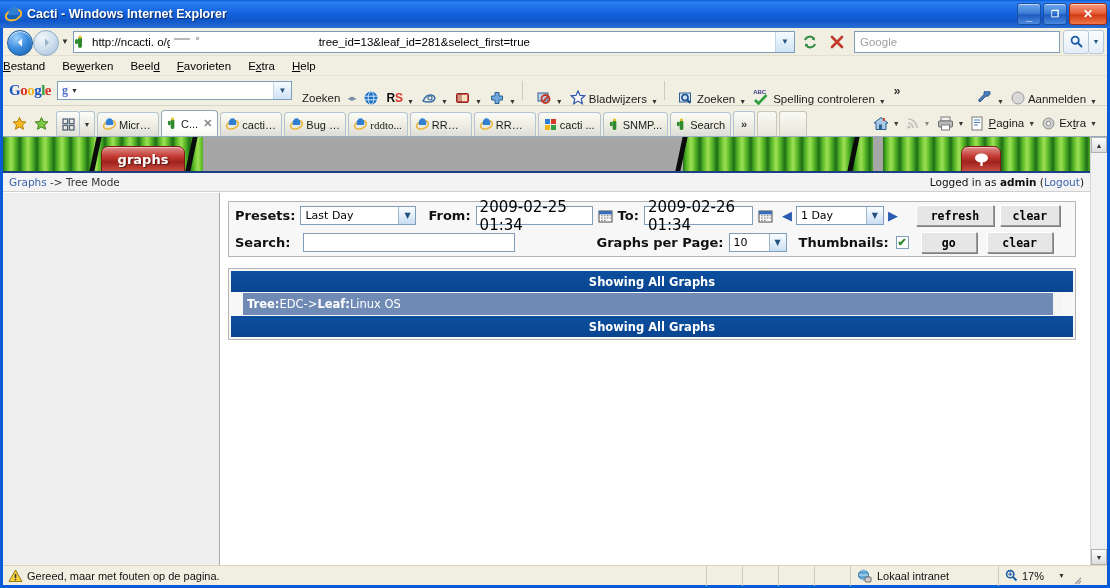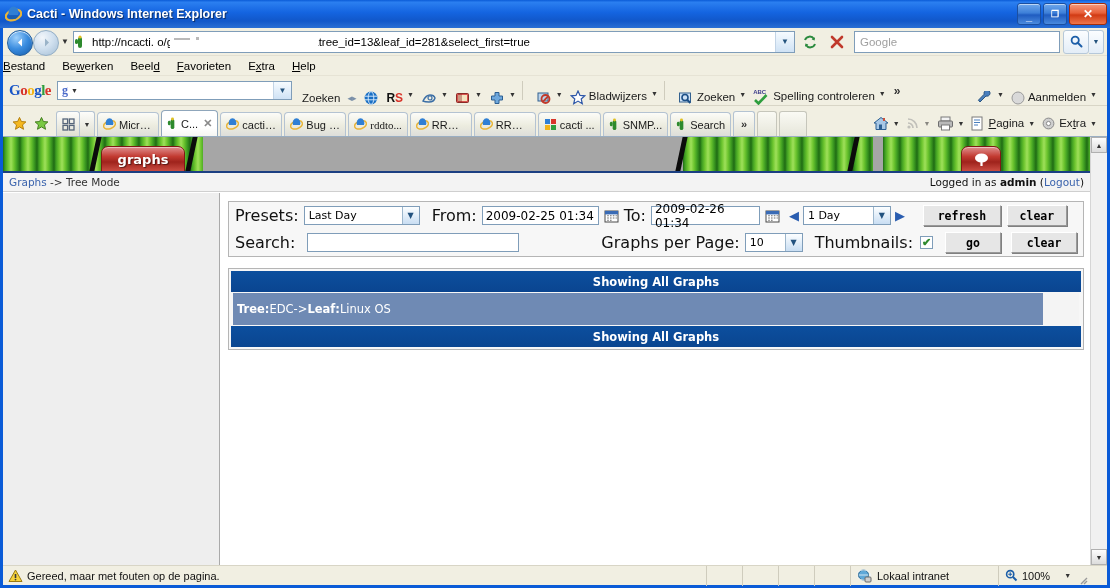--- a/index.html
+++ b/index.html
@@ -146,21 +146,21 @@
     display:flex;align-items:center;box-sizing:border-box;flex:0 0 auto;
   }
   .ginput .gsym{color:#4a69c9;font-size:12px;font-weight:bold;padding-left:4px;font-family:"Liberation Serif",serif;}
   .ginput .gcar{color:#333;font-size:7px;padding-left:3px;}
   .ginput .gfill{flex:1 1 auto;}
   .ginput .gdrop{
     width:17px;height:17px;background:linear-gradient(to bottom,#f6fbff,#cfe2f5);
     border-left:1px solid #c2d4e6;display:flex;align-items:center;justify-content:center;
     font-size:8px;color:#24537d;
   }
-  .gitem{display:flex;align-items:flex-start;margin-left:7px;font-size:11.5px;color:#1a1a1a;white-space:nowrap;margin-top:14px;}
+  .gitem{display:flex;align-items:flex-end;margin-left:7px;font-size:11.5px;color:#1a1a1a;white-space:nowrap;margin-top:14px;}
   .gitem .lbl{margin-left:3px;}
   .gcaret{font-size:7px;color:#333;margin-left:4px;}
   .gsep{width:1px;height:19px;background:#cfccbd;margin:0 6px;flex:0 0 auto;}
   .gchev{font-size:12px;font-weight:bold;color:#333;margin-left:8px;}
   
   .tabbar{
     height:31px;background:#f1efe2;display:flex;align-items:flex-end;
     padding-left:5px;border-bottom:1px solid #9aaec2;box-sizing:border-box;
   }
   .favico{width:22px;height:26px;display:flex;align-items:center;justify-content:center;flex:0 0 auto;}
@@ -237,36 +237,36 @@
   .loggedin a{color:#3a63ad;text-decoration:none;}
   
   .content{display:flex;position:absolute;left:0;right:0;top:56px;bottom:0;}
   .treepane{width:216px;background:#eeeeee;border-right:1px solid #aaa;flex:0 0 auto;}
   .graphpane{flex:1 1 auto;background:#fff;padding:8px 14px 0 8px;box-sizing:border-box;}
   
   .filterbox{
     border:1px solid #b5b5b5;background:#f7f7f7;
   }
   .frow{display:flex;align-items:center;height:27px;padding:0 6px;}
-  .flabel{font-weight:normal;font-size:16px;color:#111;font-family:"DejaVu Sans", sans-serif;margin-right:5px;white-space:nowrap;}
+  .flabel{font-weight:bold;font-size:13px;color:#111;font-family:"DejaVu Sans", sans-serif;margin-right:5px;white-space:nowrap;}
   .sel{
     height:19px;border:1px solid #7f9db9;background:#fff;
     display:flex;align-items:center;box-sizing:border-box;font-size:11px;
     font-family:"DejaVu Sans", sans-serif;
   }
   .sel .v{padding:0 4px;flex:1 1 auto;white-space:nowrap;overflow:hidden;}
   .sel .ar{
     width:16px;height:17px;flex:0 0 auto;
     background:linear-gradient(to bottom,#fcfeff,#c9def3);
     border-left:1px solid #9cb6cc;
     display:flex;align-items:center;justify-content:center;font-size:8px;color:#22527f;
   }
   .txt{
     height:19px;border:1px solid #7f9db9;background:#fff;box-sizing:border-box;
-    display:flex;align-items:center;padding:0 3px;font-size:12px;color:#000;
+    display:flex;align-items:center;padding:0 3px;font-size:15px;color:#000;
     font-family:"DejaVu Sans", sans-serif;
   }
   .calico{width:15px;height:14px;margin:0 5px;flex:0 0 auto;}
   .arrowbtn{color:#2a5db0;font-size:13px;margin:0 4px;line-height:1;}
   .btn{
     height:21px;min-width:56px;padding:0 8px;margin-left:6px;
     border:1px solid #999;border-top-color:#fff;border-left-color:#fff;
     background:#e6e6e6;box-shadow:1px 1px 0 #808080;
     display:flex;align-items:center;justify-content:center;
     font-family:"DejaVu Sans Mono", monospace;font-size:11.5px;font-weight:bold;color:#000;
@@ -279,21 +279,21 @@
     box-sizing:border-box;
   }
   
   .resultbox{margin-top:11px;border:1px solid #b5b5b5;background:#f7f7f7;padding:2px;}
   .bluebar{
     height:21px;background:linear-gradient(to bottom,#0c4f9e 0%,#0a4590 100%);
     color:#fff;font-weight:bold;font-size:11.5px;
     display:flex;align-items:center;justify-content:center;
     font-family:"DejaVu Sans", sans-serif;
   }
-  .treerow{display:flex;height:32px;margin:1px 2px;}
+  .treerow{display:flex;height:22px;margin:1px 12px;}
   .treerow .c1{
     flex:0 0 auto;width:810px;background:#6f8ab4;color:#fff;
     display:flex;align-items:center;padding-left:4px;font-size:11.5px;
     font-family:"DejaVu Sans", sans-serif;box-sizing:border-box;
   }
   .treerow .c1 b{font-weight:bold;}
   .treerow .c2{flex:1 1 auto;background:#f4f4f4;}
   
   .vscroll{
     width:16px;flex:0 0 auto;background:#f1f1f1;border-left:1px solid #d6d6d6;
@@ -846,21 +846,21 @@
         <span>Lokaal intranet</span>
       </div>
       <div class="sb-seg sb-zoom">
         <span>
           <svg width="13" height="13" viewBox="0 0 13 13">
               <circle cx="5.2" cy="5.2" r="3.6" fill="none" stroke="#1c5ea8" stroke-width="1.6"></circle>
               <path d="M3.2 5.2h4M5.2 3.2v4" stroke="#1c5ea8" stroke-width="1.1"></path>
               <path d="M8 8 L11.5 11.5" stroke="#1c5ea8" stroke-width="2"></path>
             </svg>
         </span>
-        <span>100%</span>
+        <span>17%</span>
         <span style="font-size:7px;color:#333;margin-left:10px;">▼</span>
         <span class="grip">
           <svg width="12" height="12" viewBox="0 0 12 12">
               <path d="M10 4 L4 10 M10 7 L7 10 M10 10 L10 10" stroke="#9a9a9a" stroke-width="1.4"></path>
             </svg>
         </span>
       </div>
     </div>
 
   </div>

